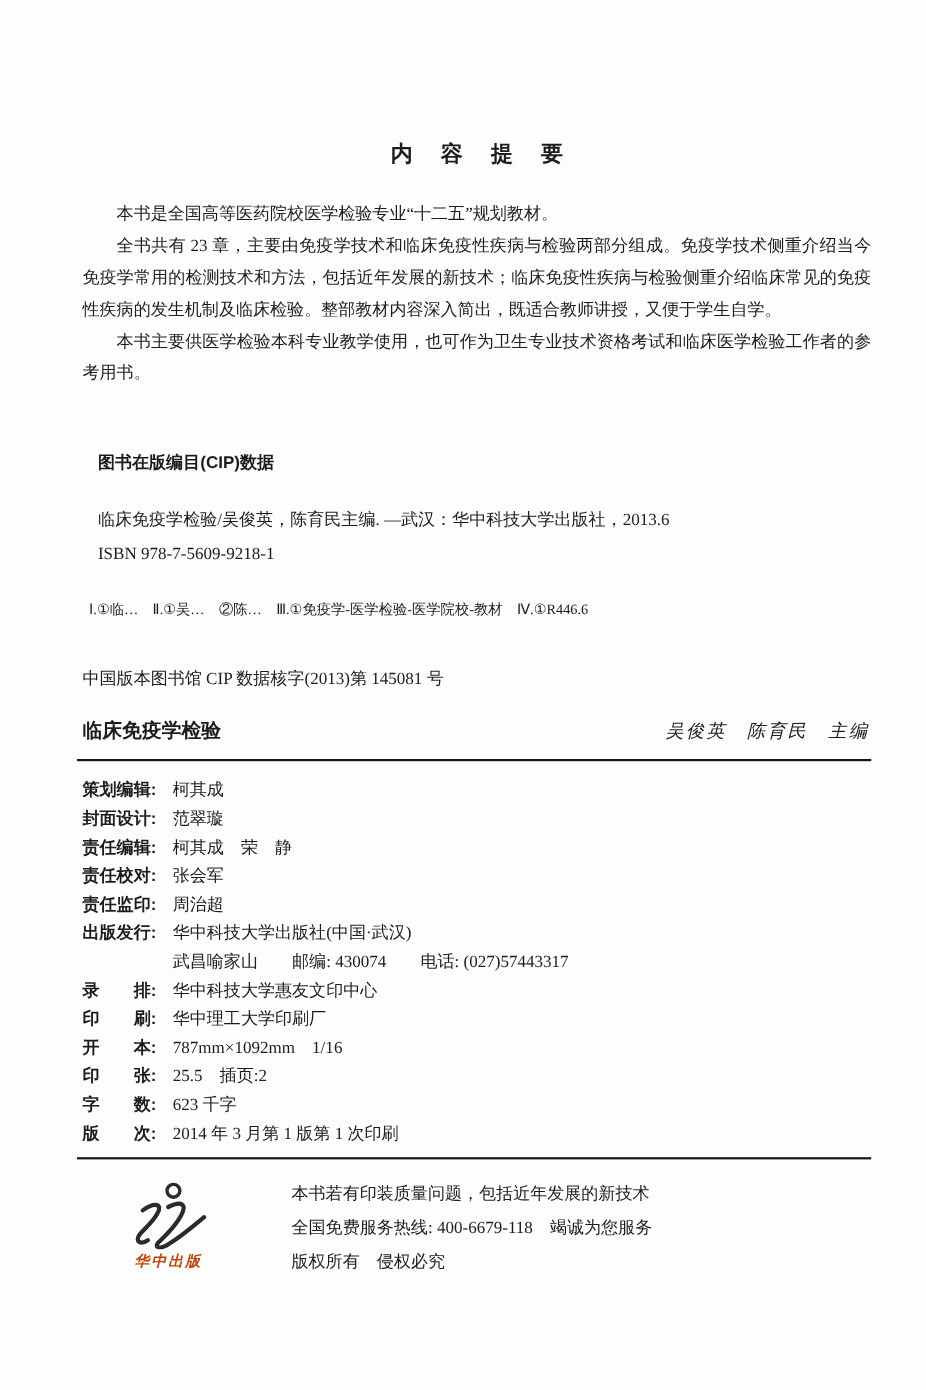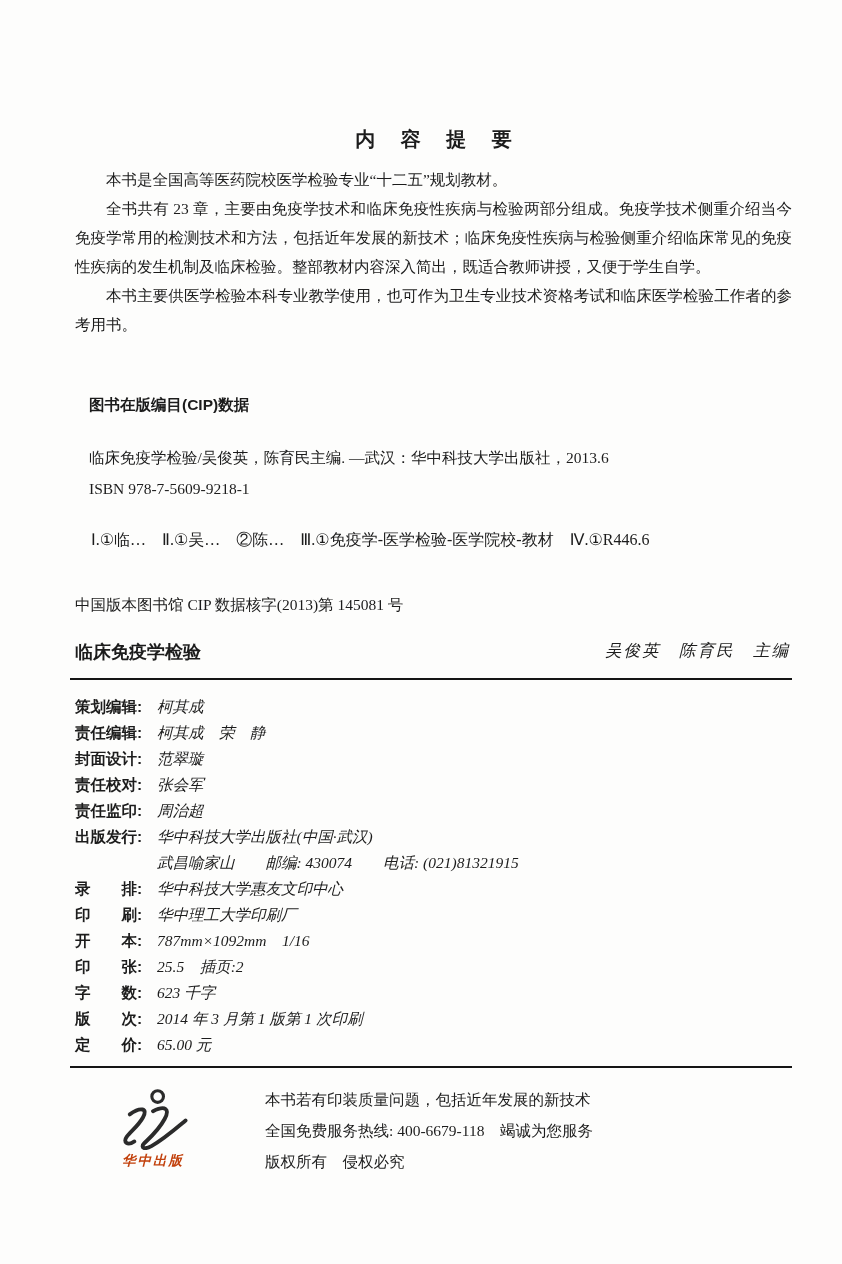--- a/index.html
+++ b/index.html
@@ -19,21 +19,21 @@
   .summary-title {
     margin: 0;
     padding-top: 126px;
     text-align: center;
     font-family: "Liberation Sans", sans-serif;
     font-size: 20px;
     font-weight: 700;
     letter-spacing: 10px;
     text-indent: 10px; 
   }
-  .summary-paras { margin-top: 12px; }
+  .summary-paras { margin-top: 27px; }
   .summary-paras p {
     margin: 0;
     font-size: 15.5px;
     line-height: 29px;
     text-align: justify;
     text-indent: 2em;
   }
   
   .cip-heading {
     margin-top: 56px;
@@ -43,34 +43,34 @@
     font-weight: 700;
   }
   .cip-entry-block {
     margin-top: 26px;
     margin-left: 14px;
     font-size: 15.5px;
     line-height: 31px;
   }
   .cip-class {
     margin-top: 26px;
-    margin-left: 16px;
-    font-size: 16px;
+    margin-left: 6px;
+    font-size: 13px;
   }
   .cip-registry {
     margin-top: 44px;
     text-align: left;
     font-size: 15.5px;
   }
   
   .title-row {
     margin-top: 24px;
     display: flex;
     justify-content: space-between;
-    align-items: flex-start;
+    align-items: flex-end;
     gap: 32px;
   }
   .book-title {
     font-family: "Liberation Sans", sans-serif;
     font-size: 18px;
     font-weight: 700;
   }
   .editors {
     font-family: "Liberation Serif", serif;
     font-style: italic;
@@ -93,21 +93,20 @@
   .colophon-row .label {
     display: inline-block;
     min-width: 74px;
     white-space: pre;
     font-family: "Liberation Sans", sans-serif;
     font-weight: 600;
   }
   .colophon-row .value {
     margin-left: 8px;
     white-space: pre;
-    font-style: italic;
   }
   .rule2 {
     border: none;
     border-top: 2px solid #151515;
     margin: 8px 0 0 -5px;
     width: 722px;
   }
   
   .footer {
     margin-top: 16px;
@@ -165,57 +164,54 @@
     <span class="editors">吴俊英　陈育民　主编</span>
   </div>
 
   <hr class="rule">
 
   <div class="colophon">
     <div class="colophon-row">
       <span class="label">策划编辑:</span><span class="value">柯其成</span>
     </div>
     <div class="colophon-row">
+      <span class="label">封面设计:</span><span class="value">范翠璇</span>
+    </div>
+    <div class="colophon-row">
       <span class="label">责任编辑:</span><span class="value">柯其成　荣　静</span>
     </div>
     <div class="colophon-row">
-      <span class="label">封面设计:</span><span class="value">范翠璇</span>
-    </div>
-    <div class="colophon-row">
       <span class="label">责任校对:</span><span class="value">张会军</span>
     </div>
     <div class="colophon-row">
       <span class="label">责任监印:</span><span class="value">周治超</span>
     </div>
     <div class="colophon-row">
       <span class="label">出版发行:</span><span class="value">华中科技大学出版社(中国·武汉)</span>
     </div>
     <div class="colophon-row">
-      <span class="label"></span><span class="value">武昌喻家山　　邮编: 430074　　电话: (021)81321915</span>
+      <span class="label"></span><span class="value">武昌喻家山　　邮编: 430074　　电话: (027)57443317</span>
     </div>
     <div class="colophon-row">
       <span class="label">录　　排:</span><span class="value">华中科技大学惠友文印中心</span>
     </div>
     <div class="colophon-row">
       <span class="label">印　　刷:</span><span class="value">华中理工大学印刷厂</span>
     </div>
     <div class="colophon-row">
       <span class="label">开　　本:</span><span class="value">787mm×1092mm　1/16</span>
     </div>
     <div class="colophon-row">
       <span class="label">印　　张:</span><span class="value">25.5　插页:2</span>
     </div>
     <div class="colophon-row">
       <span class="label">字　　数:</span><span class="value">623 千字</span>
     </div>
     <div class="colophon-row">
       <span class="label">版　　次:</span><span class="value">2014 年 3 月第 1 版第 1 次印刷</span>
-    </div>
-    <div class="colophon-row">
-      <span class="label">定　　价:</span><span class="value">65.00 元</span>
     </div>
   </div>
 
   <hr class="rule2">
 
   <div class="footer">
     <div class="logo">
       <span>
         <svg width="96" height="62" viewBox="0 0 120 80" fill="none">
           <circle cx="66" cy="11" r="7.5" stroke="#2b2b2b" stroke-width="4"></circle>

